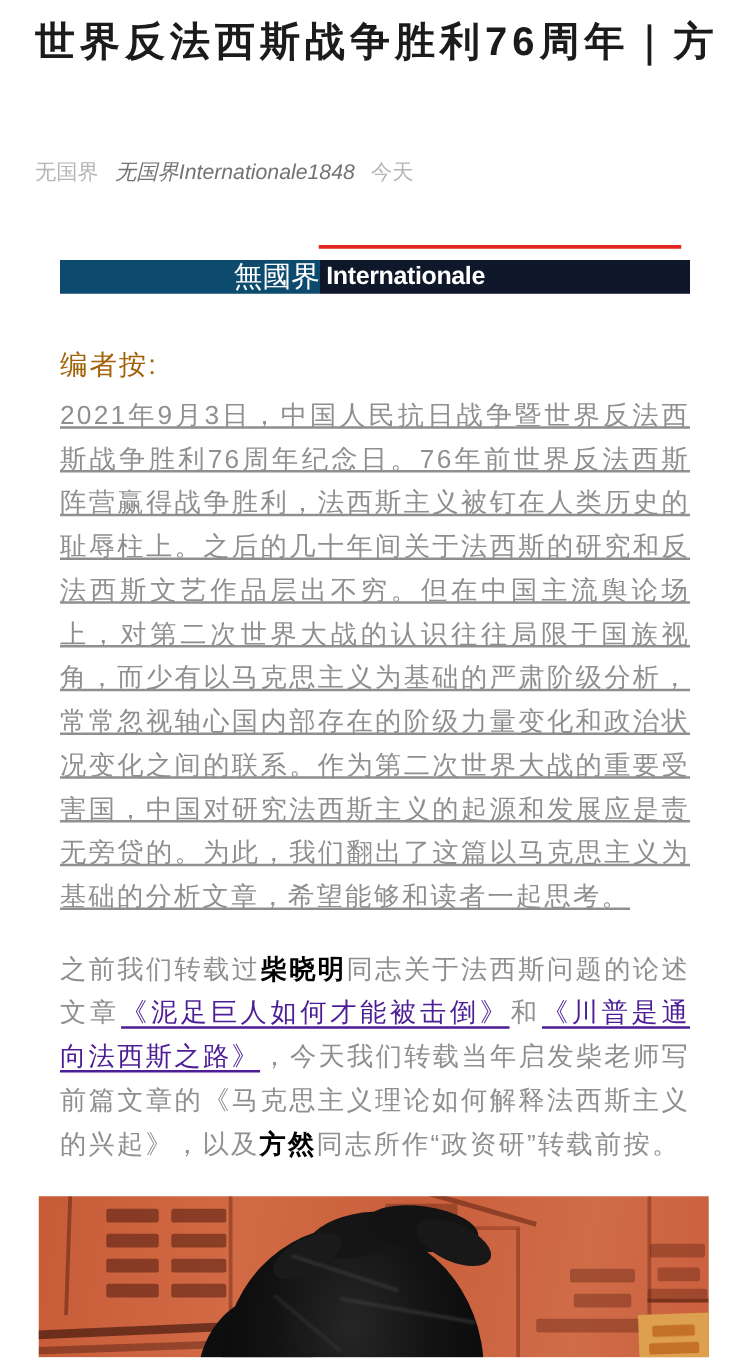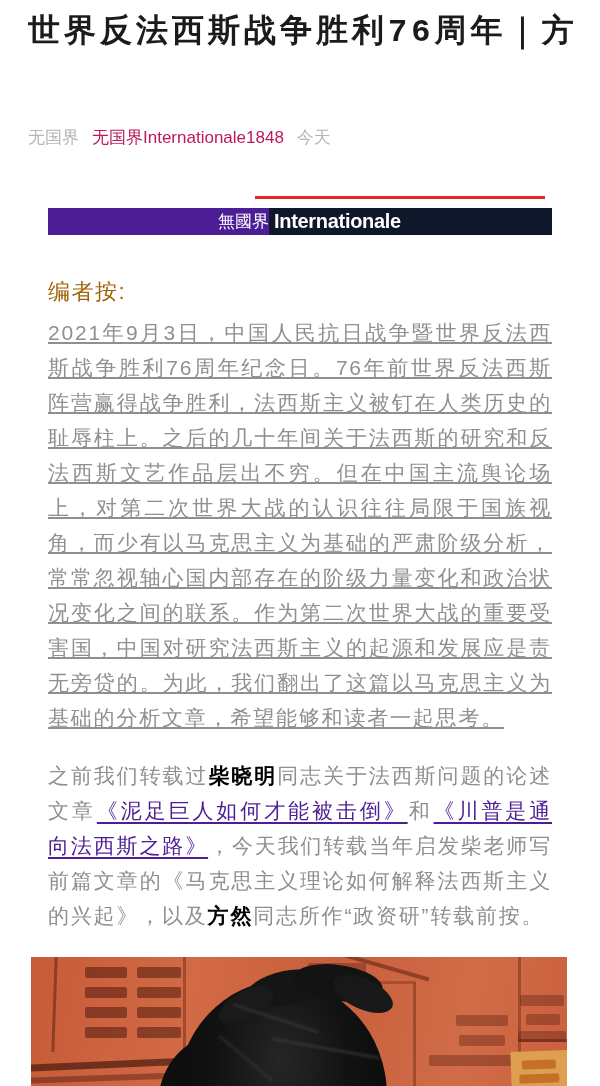--- a/index.html
+++ b/index.html
@@ -7,39 +7,39 @@
     position:relative; width:600px; height:1086px; background:#ffffff;
     overflow:hidden; font-family:"Liberation Sans","DejaVu Sans",sans-serif;
   }
 
   
   .title {
     position:absolute; left:28px; top:10px; width:550px;
     font-size:32px; font-weight:700; color:#1b1b1b;
     line-height:46px; letter-spacing:4px;
   }
-  .title-line { display:block;font-family:Liberation Mono, monospace; }
+  .title-line { display:block; }
 
   
   .byline {
     position:absolute; left:28px; top:125px; width:548px;
     display:flex; align-items:baseline; gap:13px;
     font-size:17px; line-height:26px;
   }
   .byline-muted { color:#b5b5b5; }
-  .byline-account { color:#be185d; cursor:pointer; }
+  .byline-account { color:#737373; cursor:pointer;font-style:italic; }
 
   
   .banner { position:absolute; left:48px; top:196px; width:504px; height:39px; cursor:pointer; }
   .banner-topline { position:absolute; left:207px; top:0; width:290px; height:3px; background:#e42620; }
   .banner-bar { position:absolute; left:0; top:12px; width:504px; height:27px; display:flex; }
   .banner-black {
-    width:208px; background:#4c1d95; color:#ffffff;
+    width:208px; background:#0c4a6e; color:#ffffff;
     font-family:"Liberation Serif","DejaVu Serif",serif;
-    font-size:17px; line-height:27px; text-align:right; white-space:nowrap;padding-left:13px;
+    font-size:23px; line-height:27px; text-align:right; white-space:nowrap;
   }
   .banner-red {
     flex:1; background:#0f172a; color:#ffffff; font-weight:700;
     font-size:20px; line-height:26px; padding-left:5px; letter-spacing:-0.3px; white-space:nowrap;
   }
 
   
   .editor-heading {
     position:absolute; left:48px; top:277px;
     font-size:22px; font-weight:400; color:#a16207; letter-spacing:1.5px;

